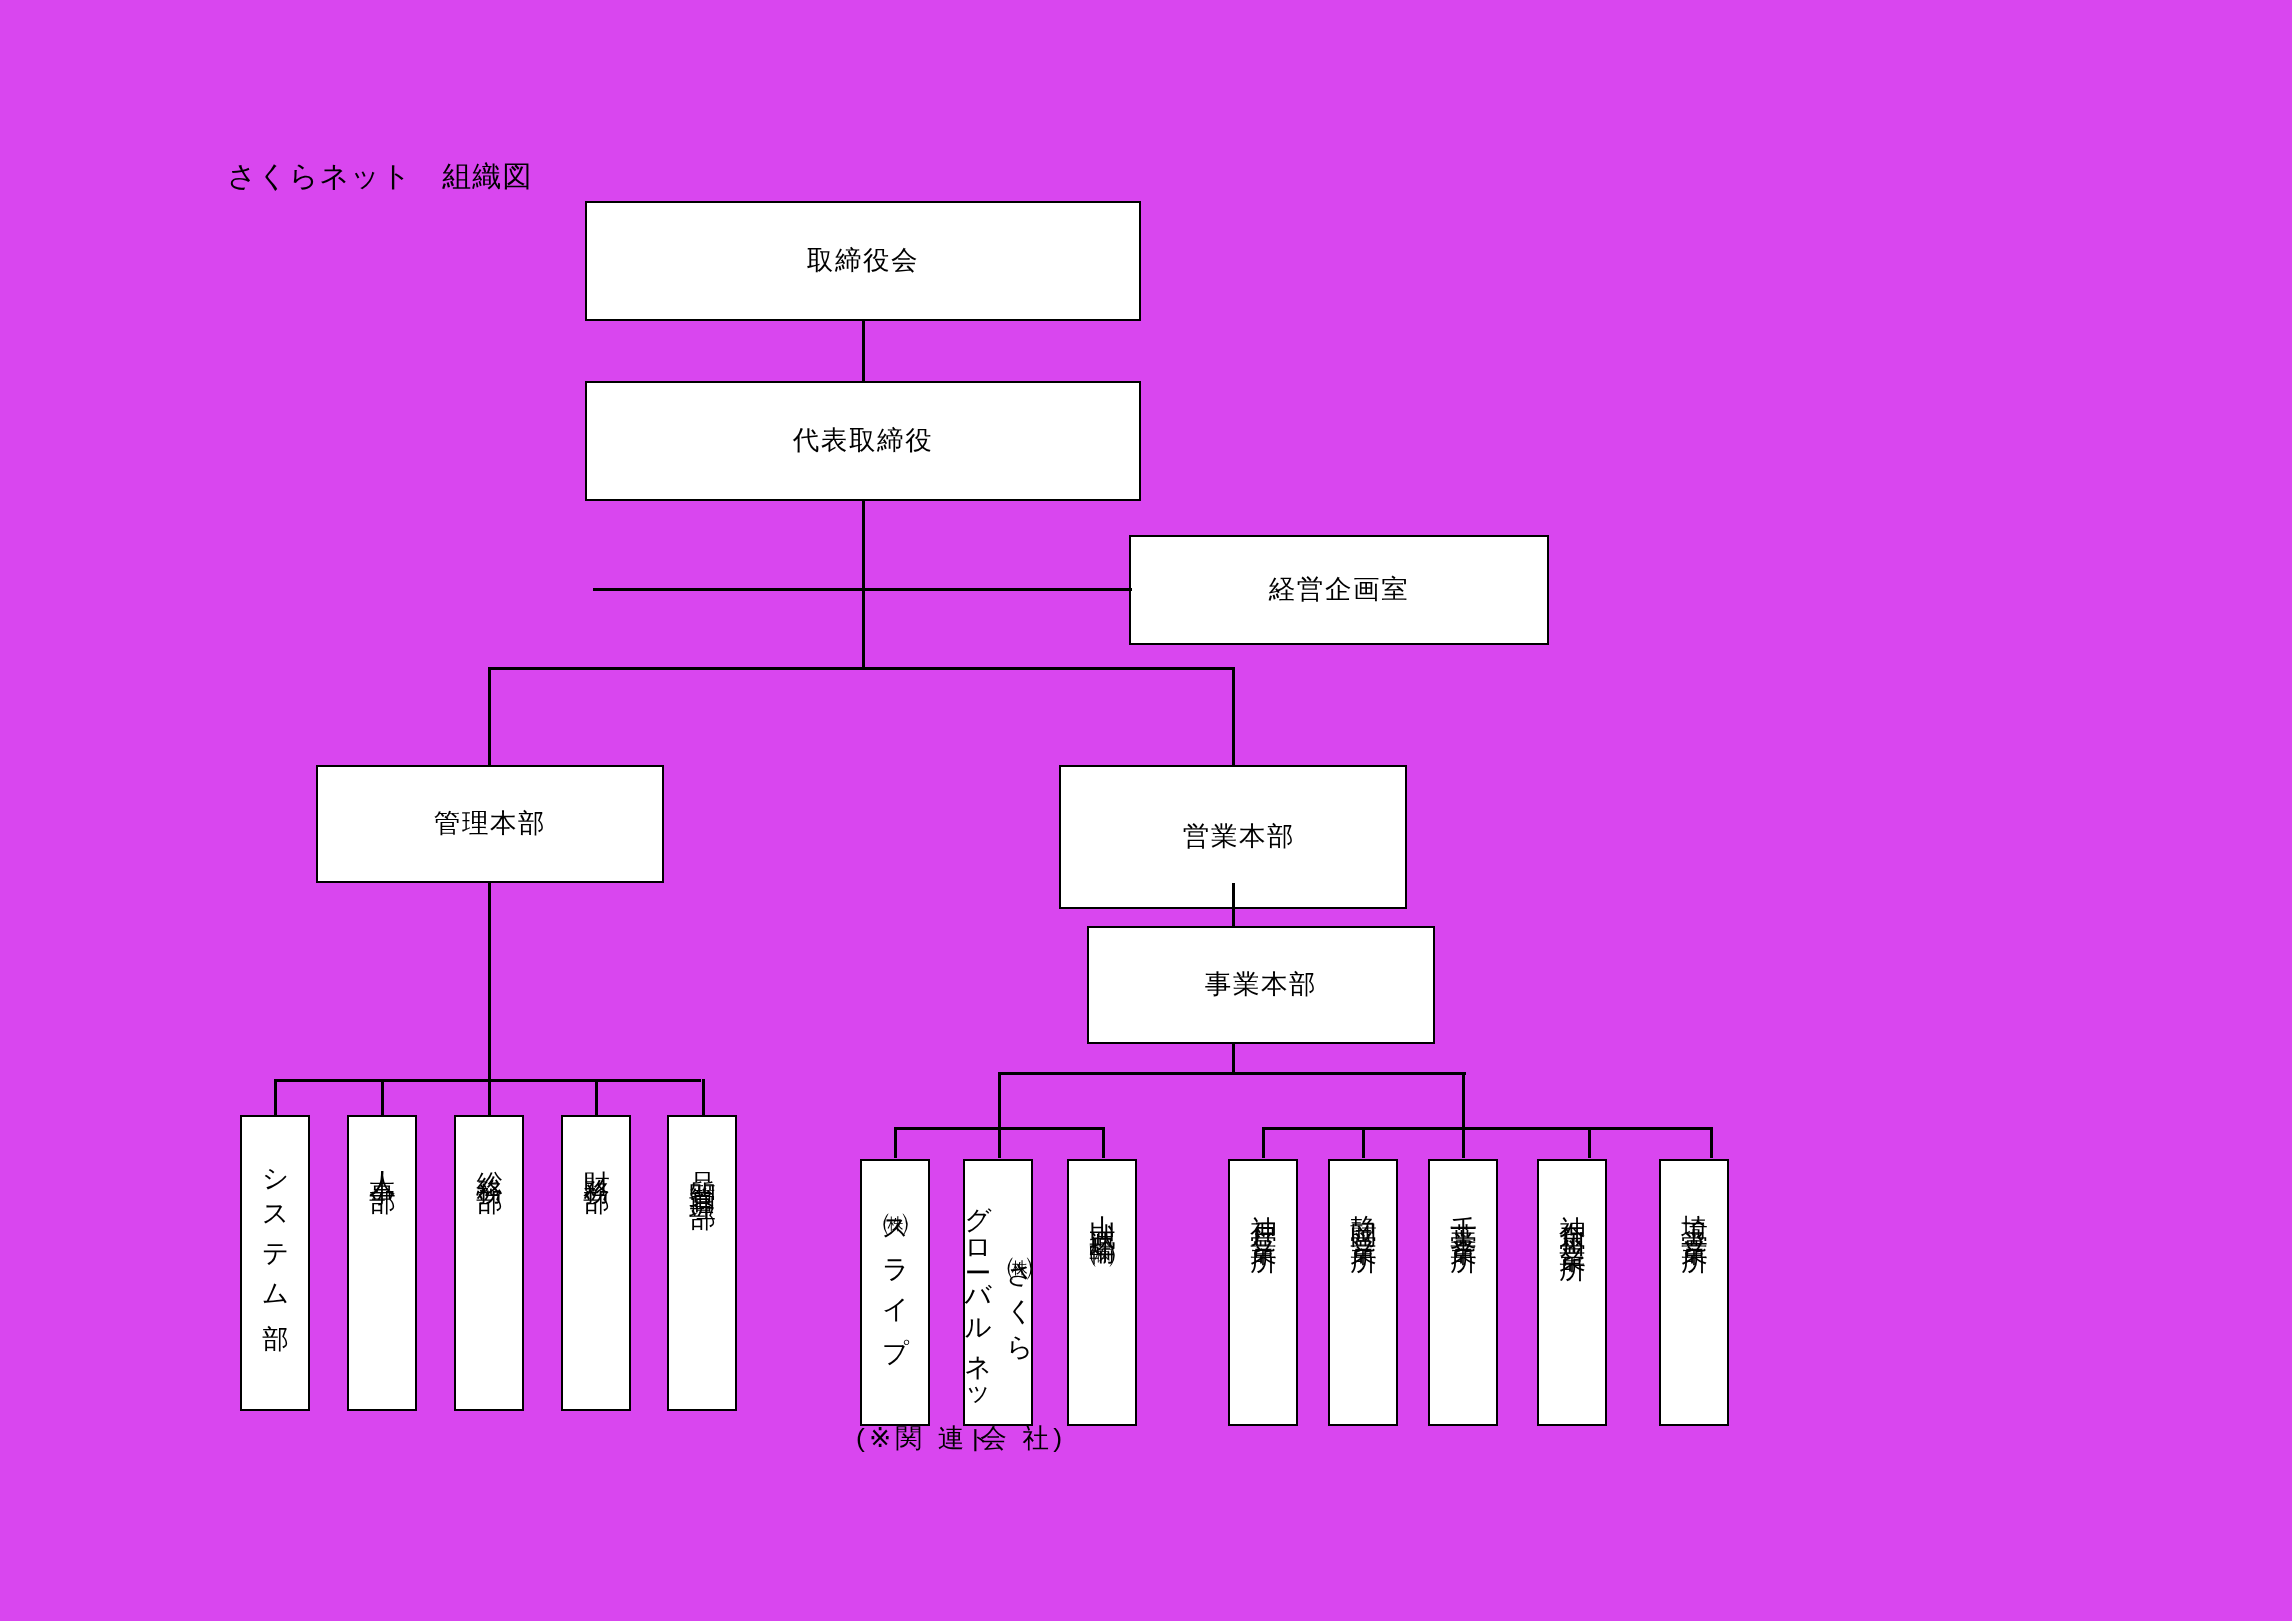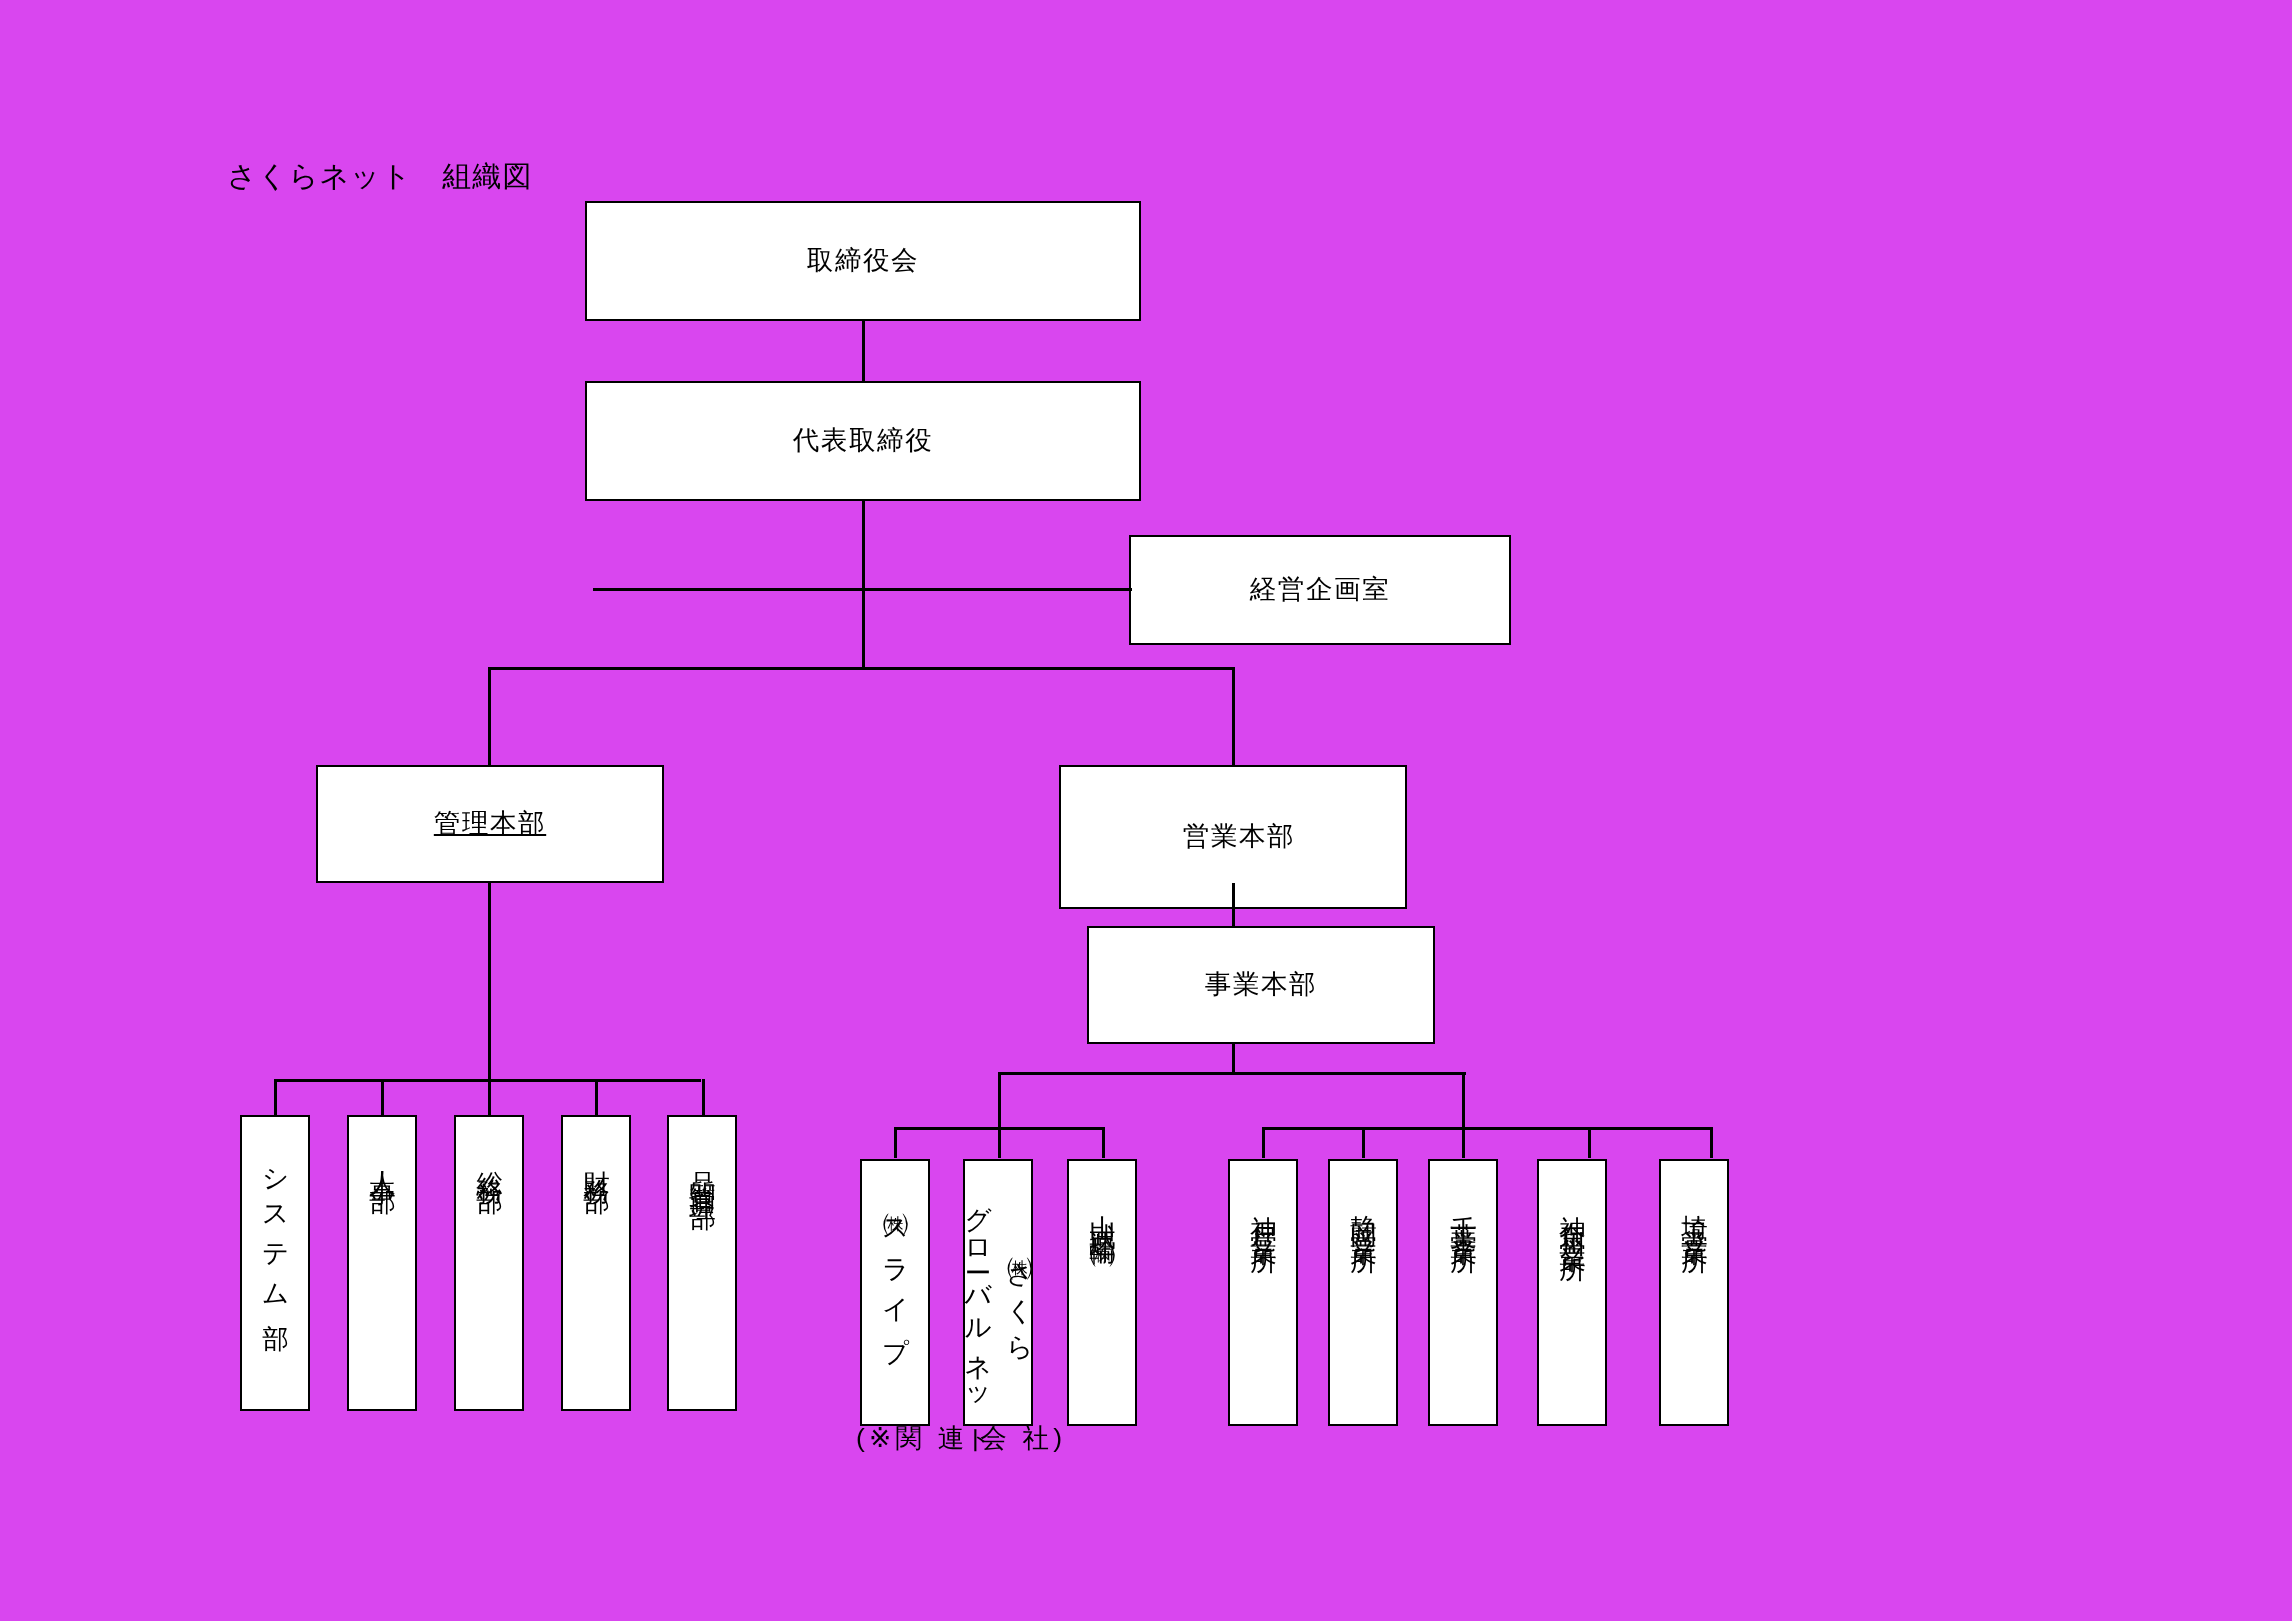--- a/index.html
+++ b/index.html
@@ -115,31 +115,31 @@
 
   <div class="vline" style="left:862px; top:321px; height:61px;"></div>
 
   <div class="node" style="left:585px; top:381px; width:556px; height:120px;">
     <span class="label">代表取締役</span>
   </div>
 
   <div class="vline" style="left:862px; top:501px; height:167px;"></div>
 
 
-  <div class="node" style="left:1129px; top:535px; width:382px; height:110px;text-align:center;">
+  <div class="node" style="left:1129px; top:535px; width:420px; height:110px;text-align:center;">
     <span class="label">経営企画室</span>
   </div>
 
   <div class="hline" style="left:593px; top:588px; width:539px;"></div>
 
   <div class="hline" style="left:488px; top:667px; width:747px;"></div>
   <div class="vline" style="left:488px; top:667px; height:98px;"></div>
   <div class="vline" style="left:1232px; top:667px; height:98px;"></div>
 
-  <div class="node" style="left:316px; top:765px; width:348px; height:118px;text-decoration:underline;">
+  <div class="node" style="left:316px; top:765px; width:348px; height:118px;">
     <span class="label">管理本部</span>
   </div>
 
   <div class="node" style="left:1059px; top:765px; width:348px; height:144px;padding-left:12px;">
     <span class="label">営業本部</span>
   </div>
 
   <div class="vline" style="left:1232px; top:883px; height:43px;"></div>
 
   <div class="node" style="left:1059px; top:926px; width:348px; height:118px;margin-left:28px;">

